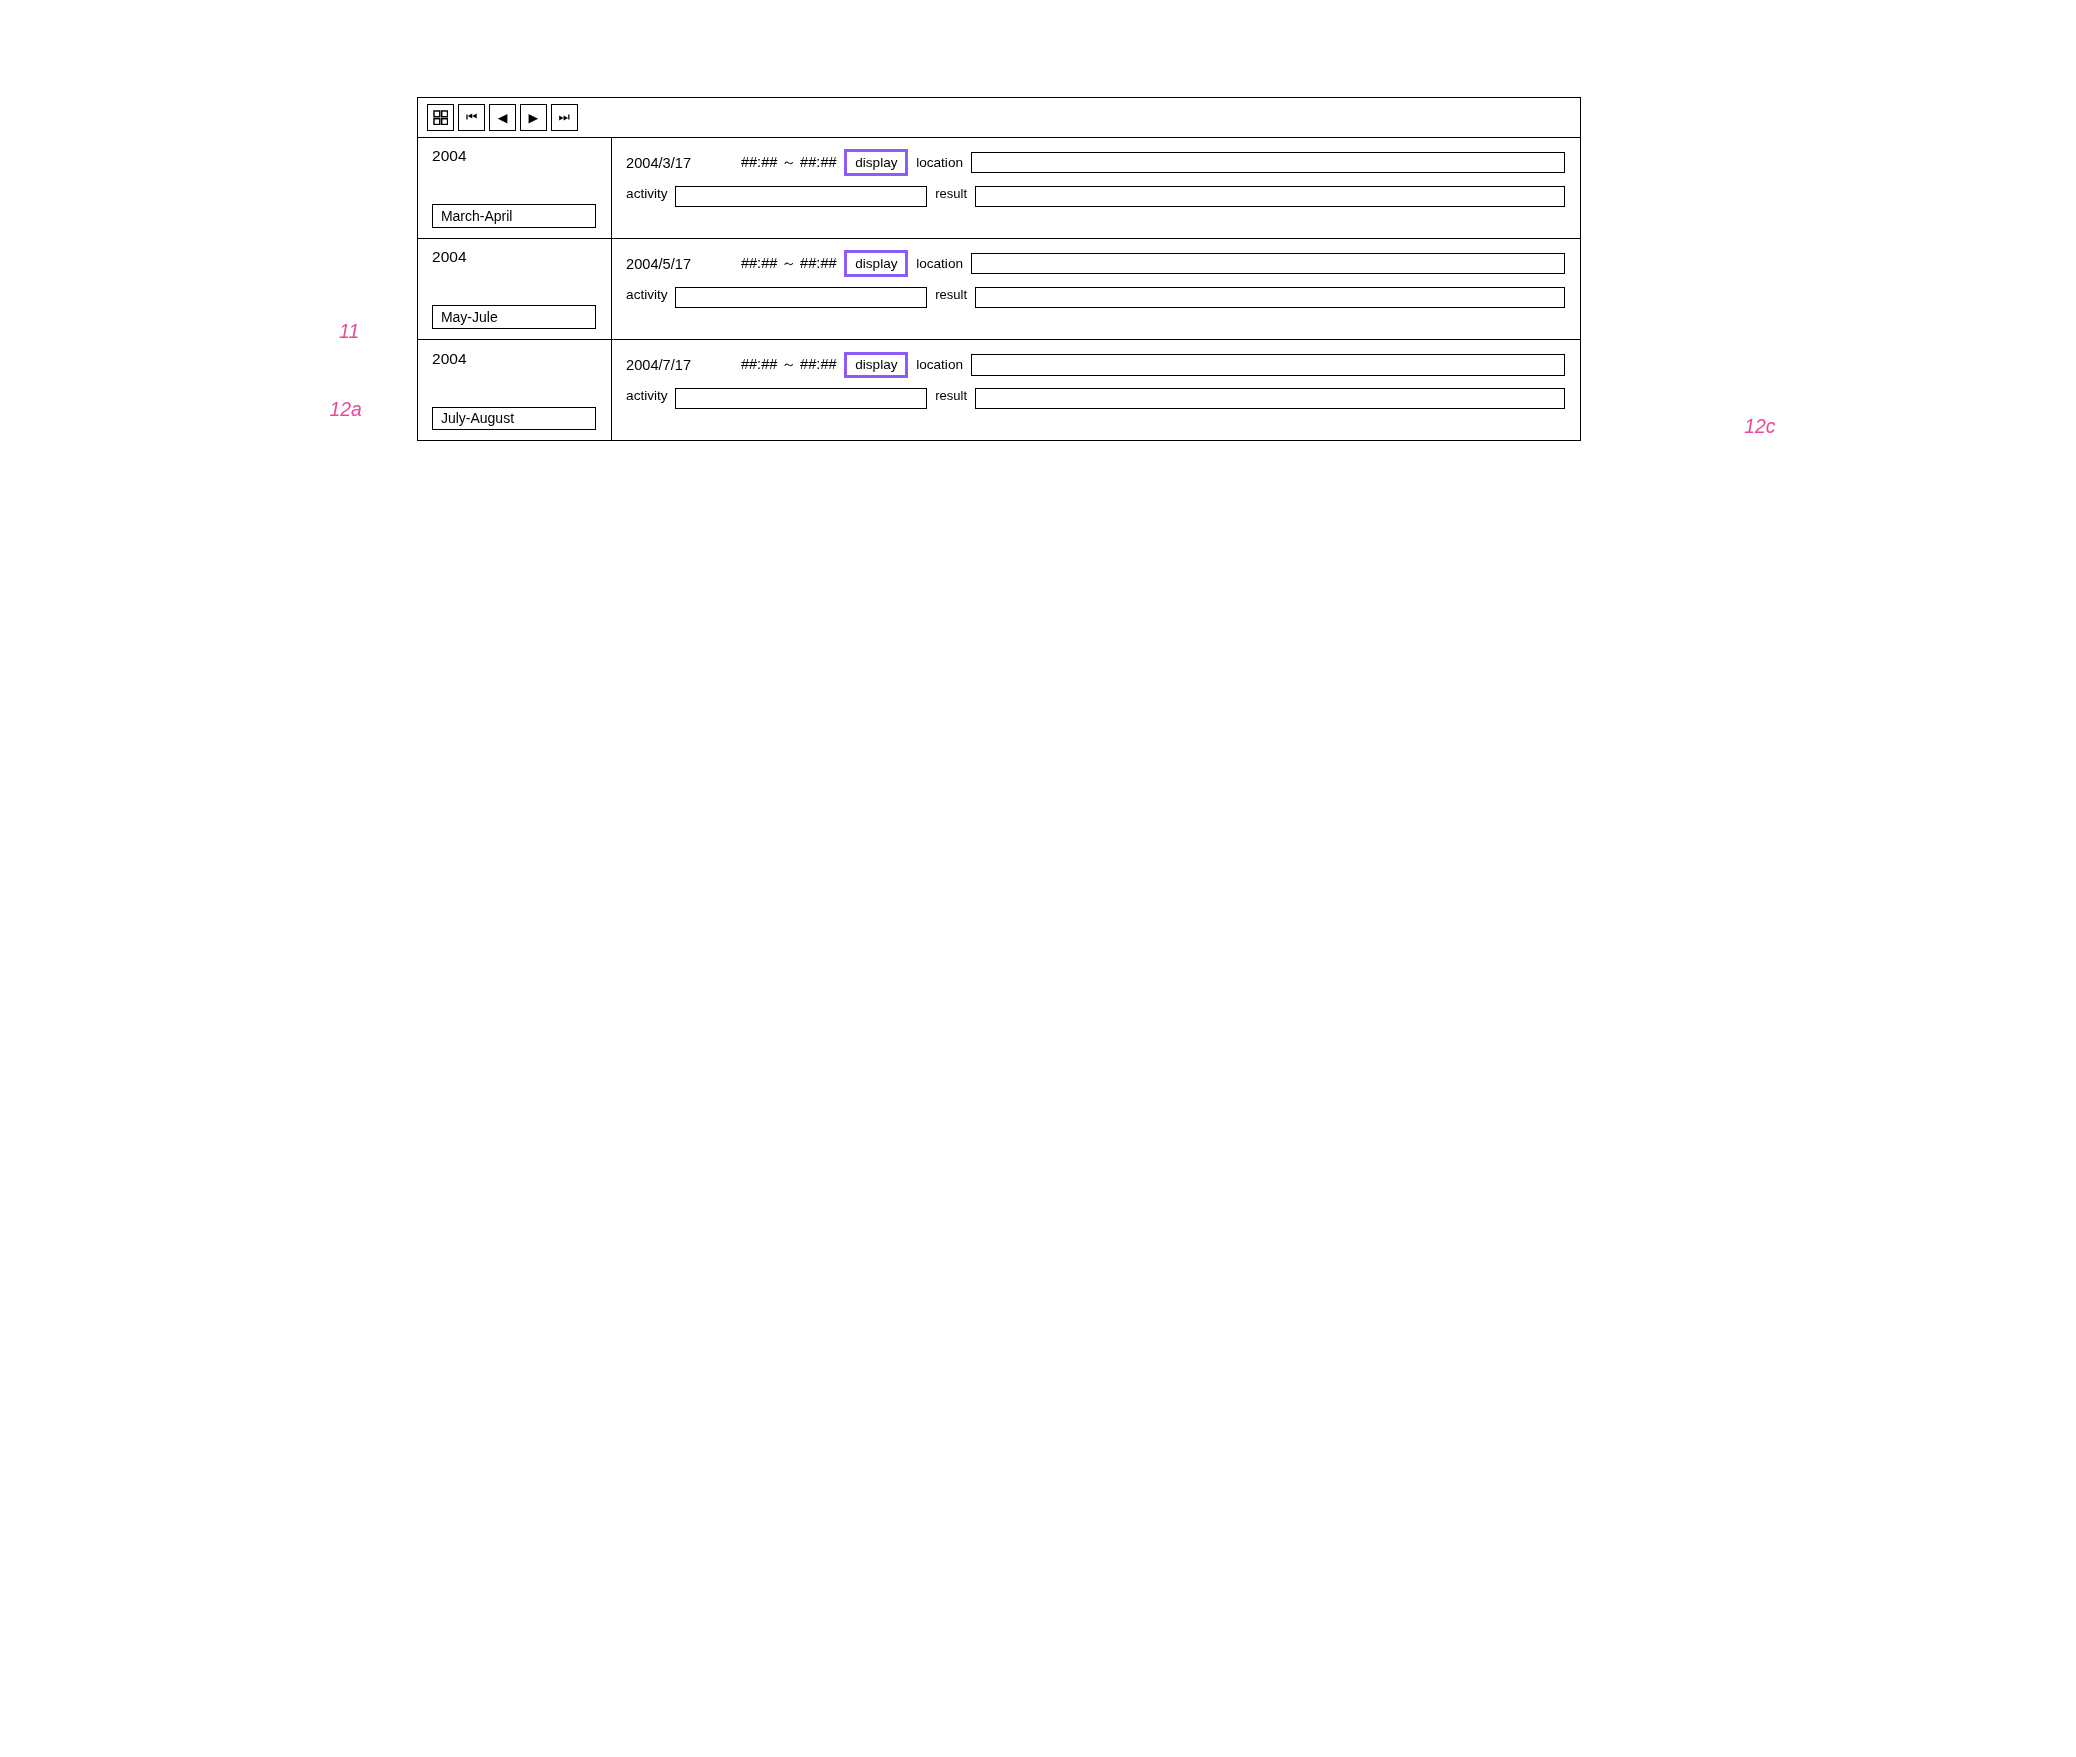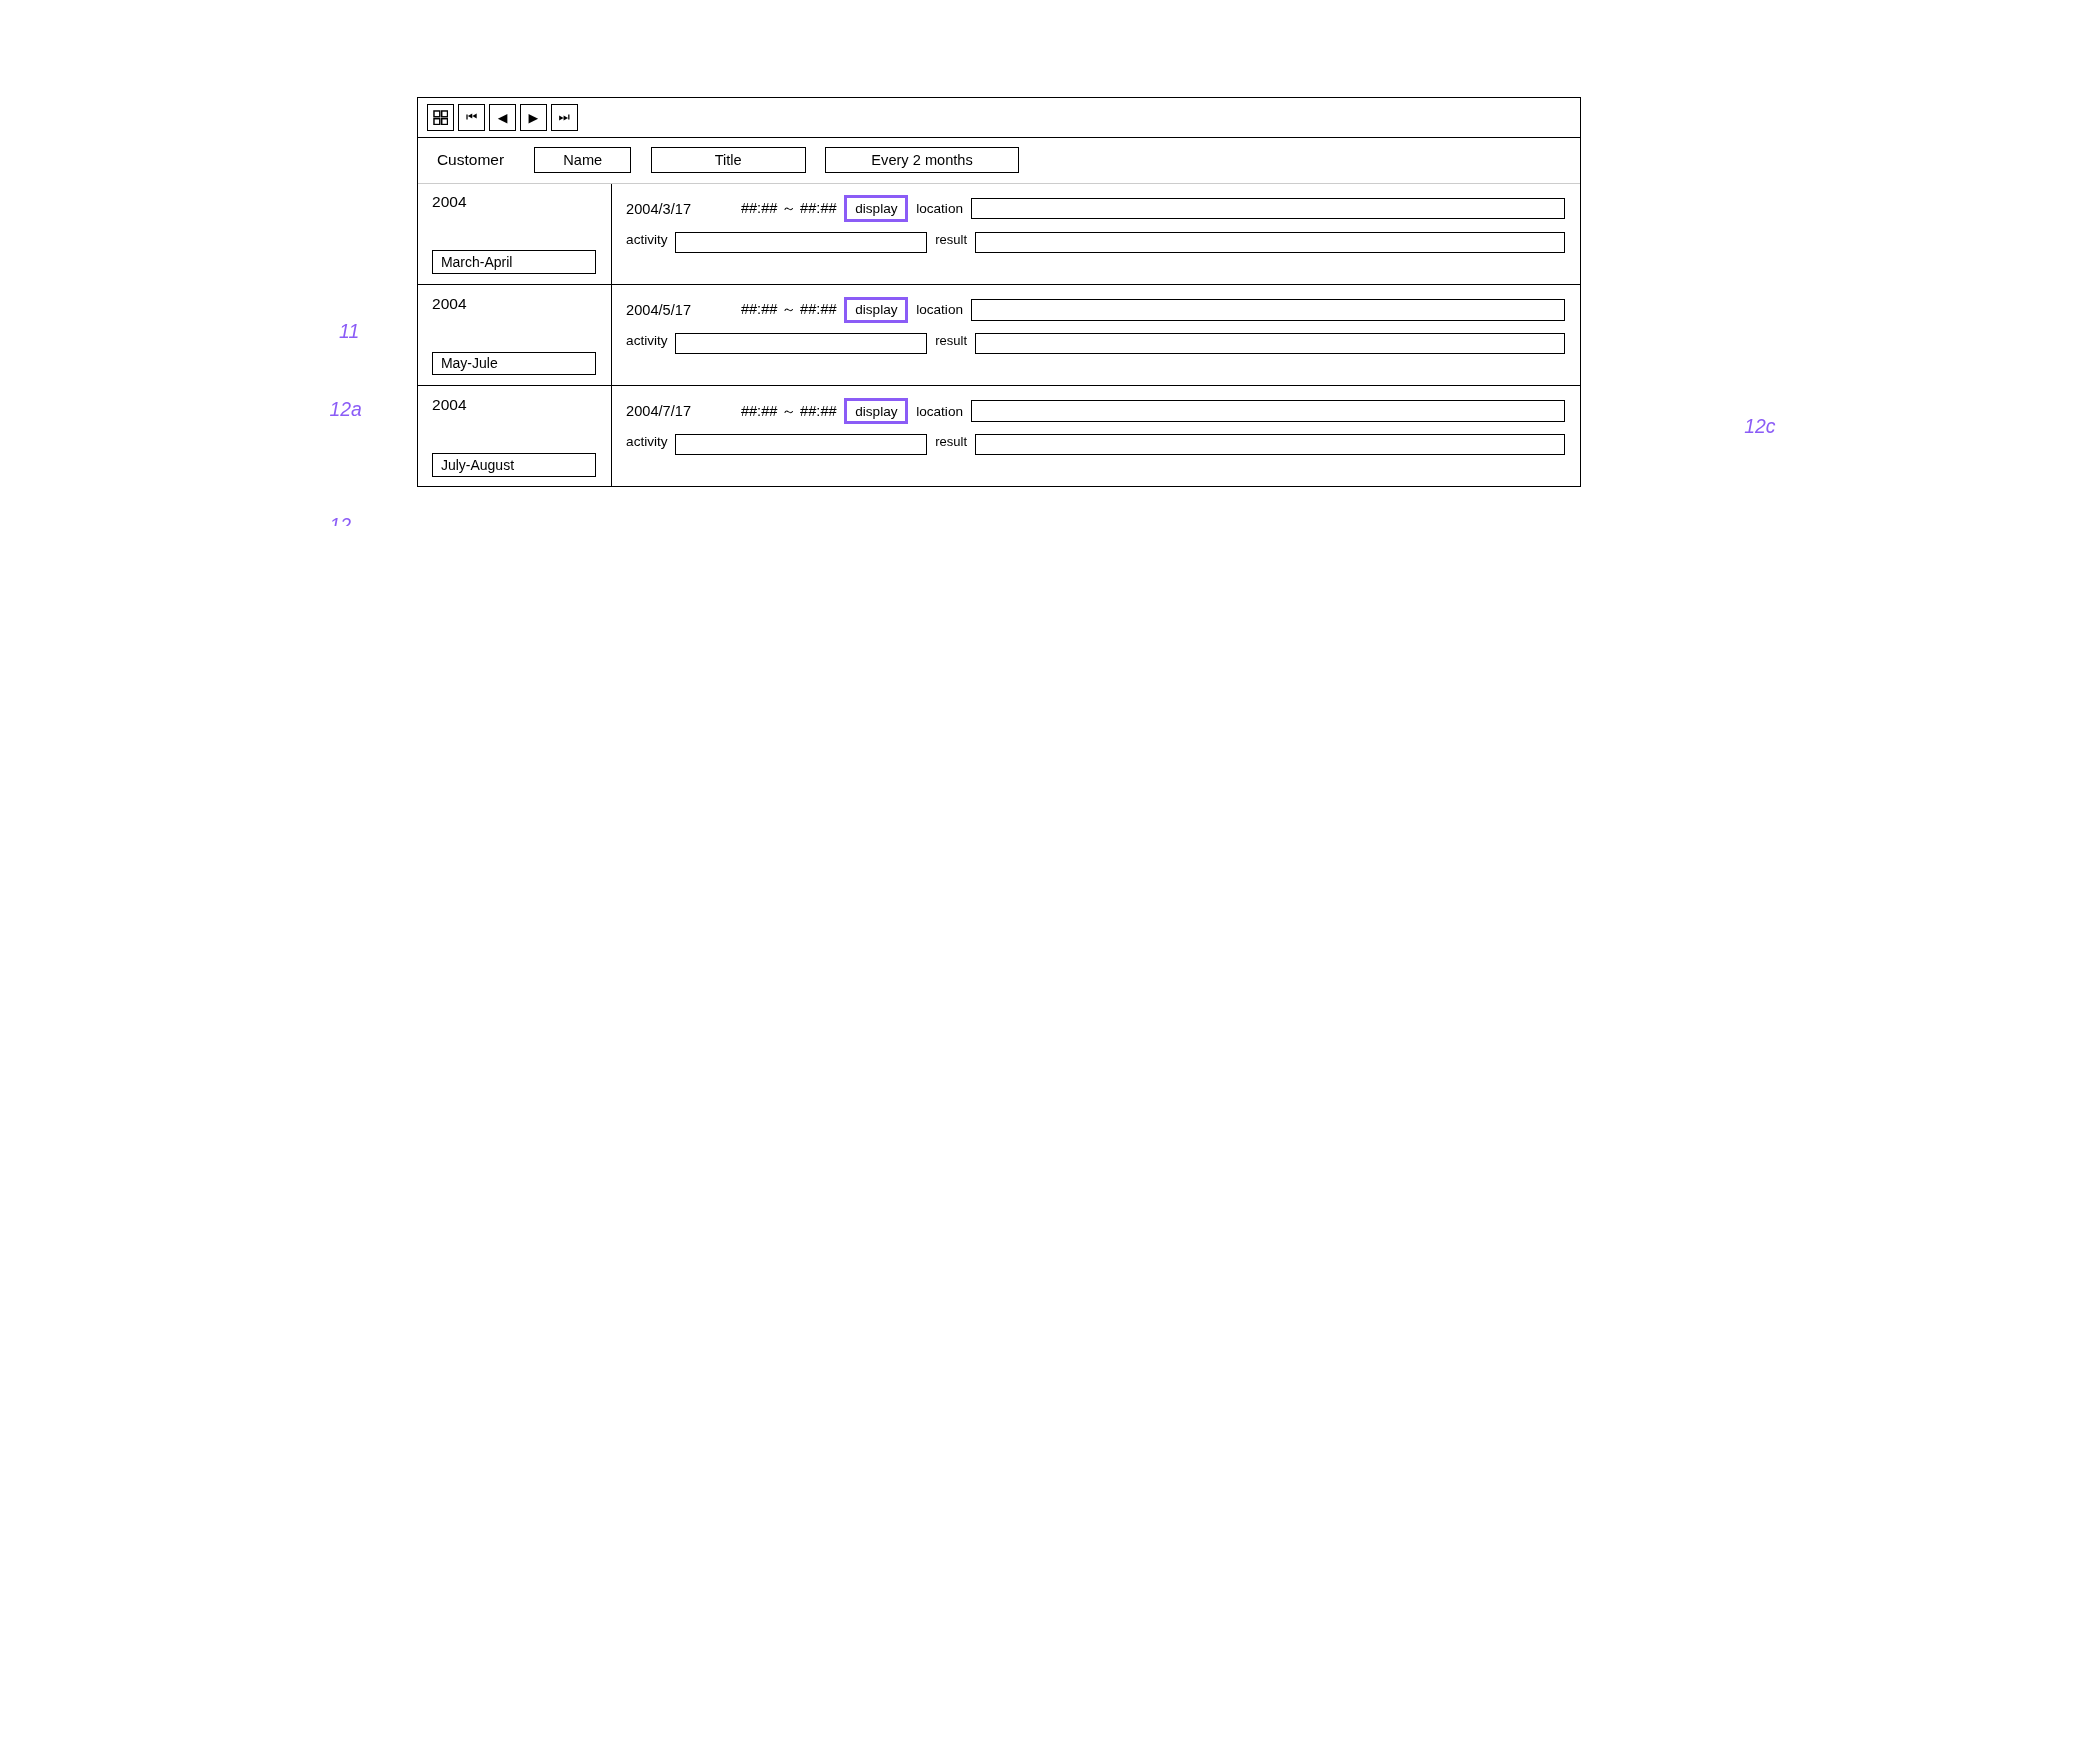--- a/index.html
+++ b/index.html
@@ -15,21 +15,21 @@
       position: relative;
       width: 1359px;
       margin: 0 auto;
     }
 
     
     .annotation {
       position: absolute;
       font-size: 19.4px;
       font-style: italic;
-      color: #8b5cf6;
+      color: #ec4899;
       white-space: nowrap;
     }
 
     
     .main-ui {
       position: relative;
       border: 1.9px solid #000;
       margin-left: 58px;
       margin-top: 58px;
       background: #fff;
@@ -267,26 +267,20 @@
           <rect x="9" y="9" width="6" height="6" fill="none" stroke="#000" stroke-width="1.5"></rect>
         </svg>
       </div>
       <div class="toolbar-icon">⏮</div>
       <div class="toolbar-icon">◀</div>
       <div class="toolbar-icon">▶</div>
       <div class="toolbar-icon">⏭</div>
       <div class="toolbar-spacer"></div>
     </div>
 
-    <div class="customer-row">
-      <span class="customer-label">Customer</span>
-      <button class="field-btn">Name</button>
-      <button class="field-btn title-btn">Title</button>
-      <button class="field-btn every-btn">Every 2 months</button>
-    </div>
 
     <div class="period-row">
       <div class="period-left">
         <div class="period-year">2004</div>
         <div class="period-name">March-April</div>
       </div>
       <div class="period-right">
         <div class="entry-row">
           <span class="entry-date">2004/3/17</span>
           <span class="entry-time">##:## ～ ##:##</span>

